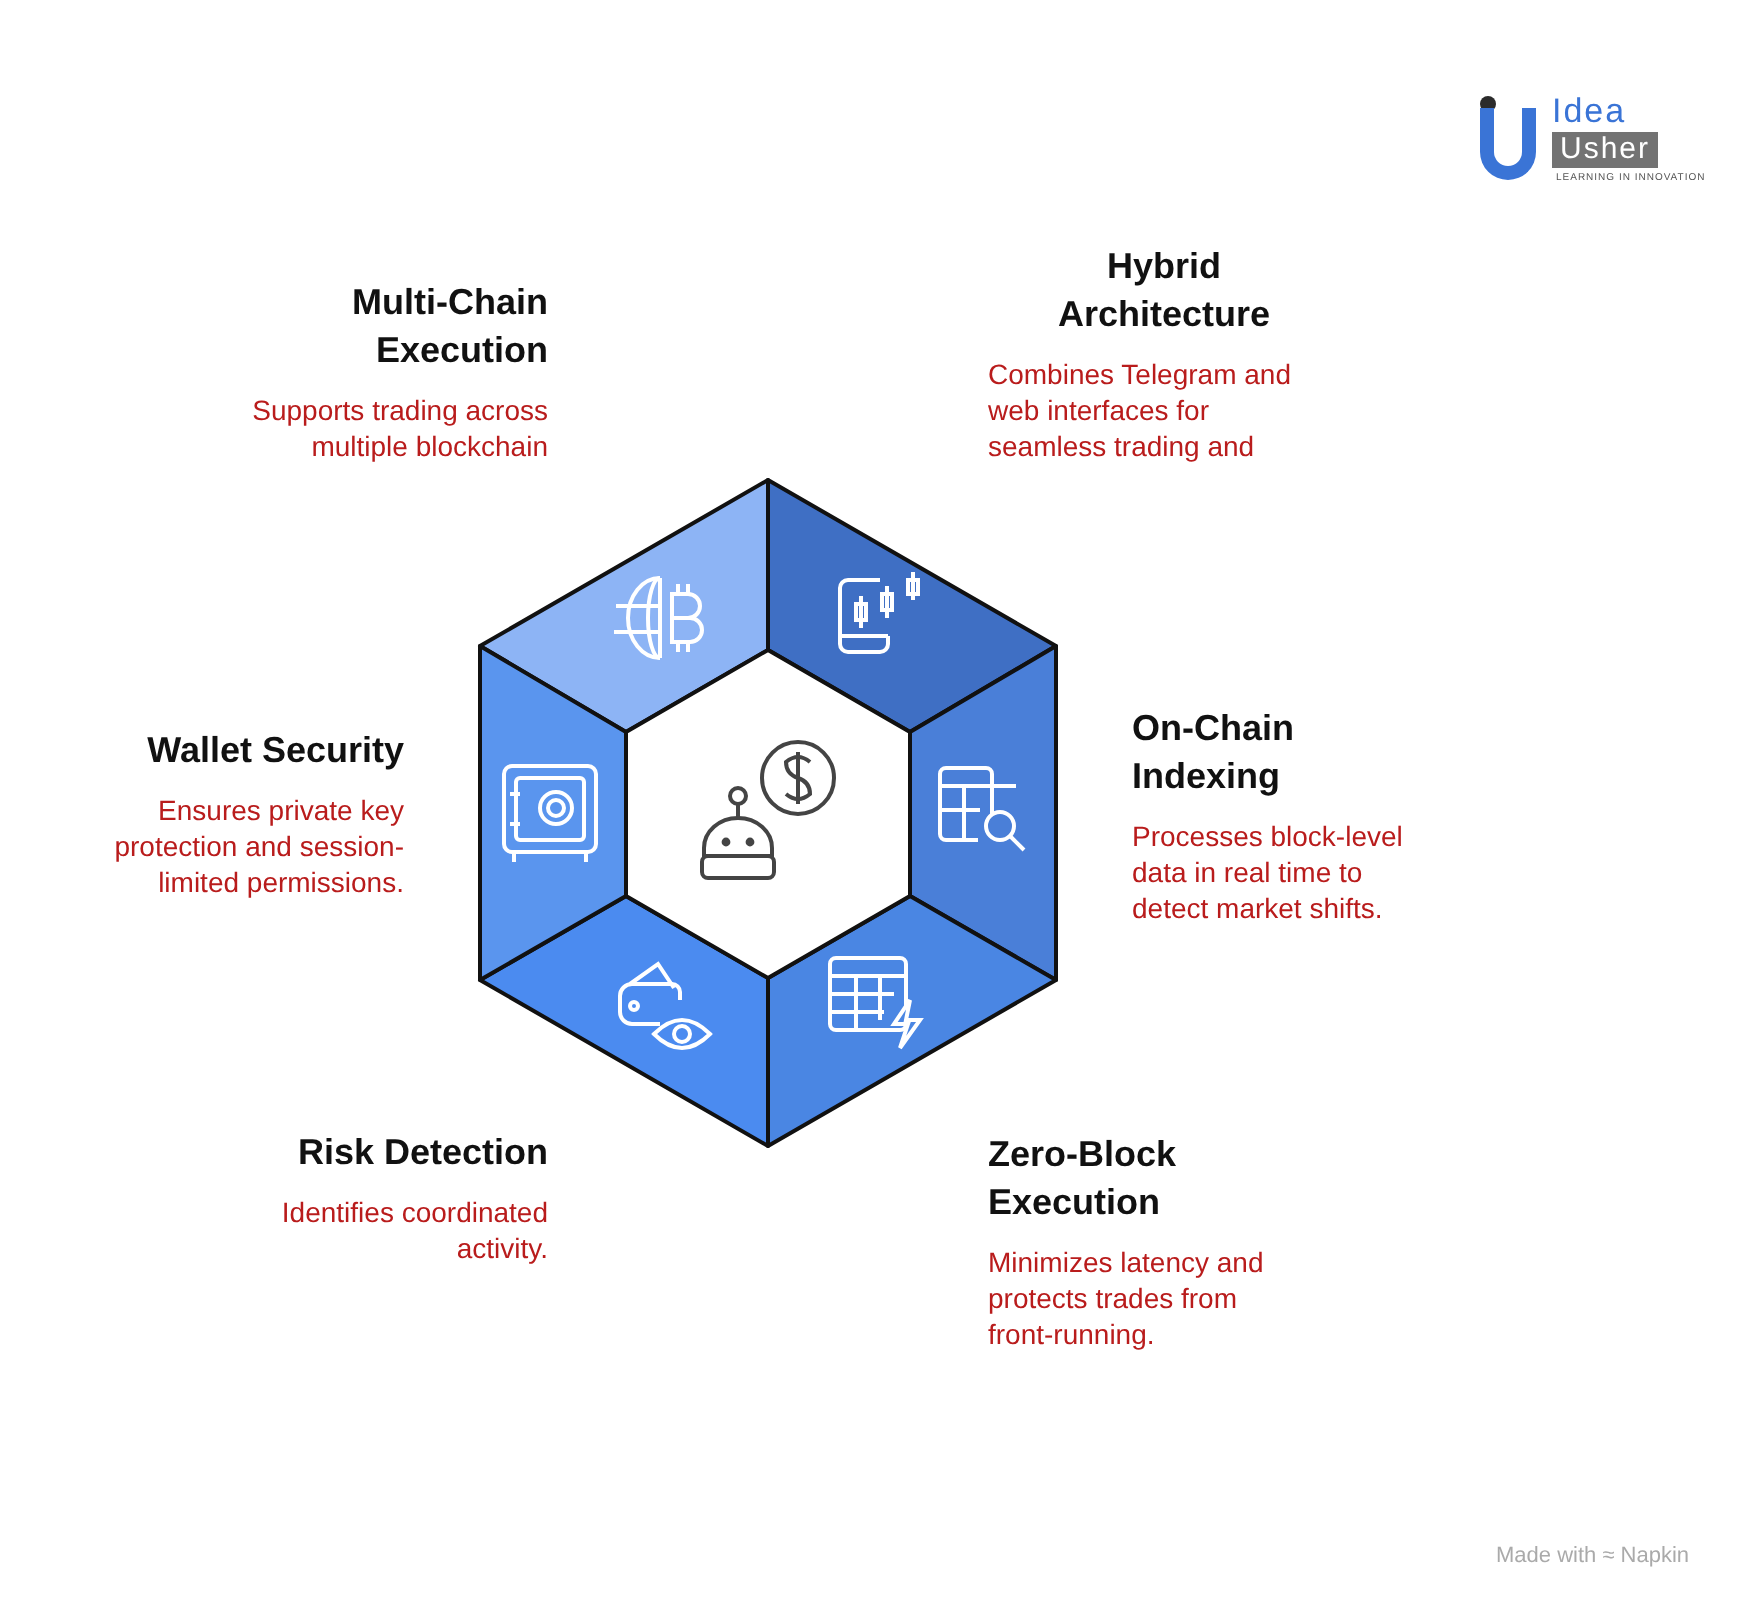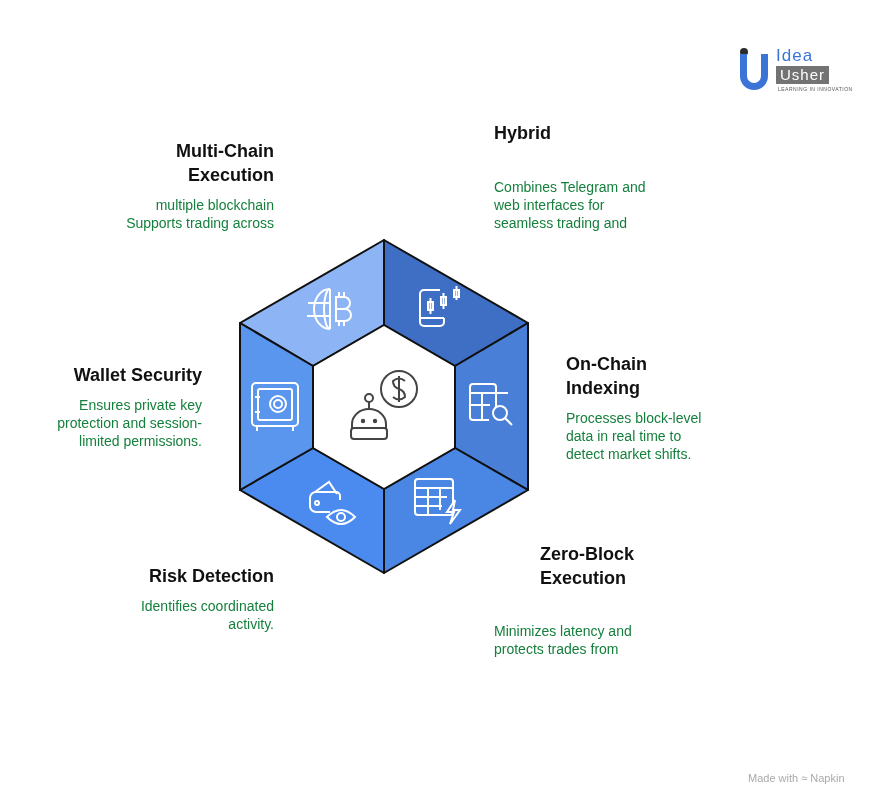--- a/index.html
+++ b/index.html
@@ -1,18 +1,18 @@
 <!DOCTYPE html>
 <html><head>
 <meta charset="utf-8">
 <style>
   html, body { margin:0; padding:0; background:#ffffff; }
   body { width:880px; height:806px; position:relative; overflow:hidden; font-family:"Liberation Sans", sans-serif; }
   .title { position:absolute; font-weight:bold; font-size:18px; line-height:24px; color:#111111; }
-  .desc { position:absolute; font-size:14px; line-height:18px; color:#15803d; }
+  .desc { position:absolute; font-size:14px; line-height:18px; color:#b91c1c; }
   .right { text-align:right; }
   #diagram { position:absolute; left:0; top:0; }
   .logo { position:absolute; left:738px; top:46px; width:120px; height:50px; }
   .logo .bigU { position:absolute; left:2px; top:8px; width:28px; height:36px; border:7px solid #3a74d6; border-top:none; border-radius:0 0 18px 18px; box-sizing:border-box; }
   .logo .dot { position:absolute; left:2px; top:2px; width:8px; height:8px; border-radius:50%; background:#2b2b2b; }
   .logo .idea { position:absolute; left:38px; top:0px; font-size:17px; color:#3a74d6; letter-spacing:1px; }
   .logo .usher { position:absolute; left:38px; top:20px; background:#737373; color:#ffffff; font-size:15px; padding:0 4px; line-height:18px; letter-spacing:1px; }
   .logo .tag { position:absolute; left:40px; top:40px; font-size:5px; color:#555; letter-spacing:0.5px; white-space:nowrap; }
   .footer { position:absolute; left:748px; top:772px; font-size:11px; color:#aaaaaa; }
 </style>
@@ -111,50 +111,52 @@
     <circle cx="363" cy="421" r="1.2" fill="#444"></circle>
       <circle cx="375" cy="421" r="1.2" fill="#444"></circle>
   </g>
 </svg>
 
 <div class="title right" style="left:100px; top:139px; width:174px;">
   <div>Multi-Chain</div>
     <div>Execution</div>
 </div>
 <div class="desc right" style="left:90px; top:196px; width:184px;">
-  <div>multiple blockchain</div>
-    <div>Supports trading across</div>
+  <div>Supports trading across</div>
+    <div>multiple blockchain</div>
 </div>
 
-<div class="title" style="left:494px; top:121px; width:200px;">
+<div class="title" style="left:482px; top:121px; width:200px;text-align:center;">
   <div>Hybrid</div>
+    <div>Architecture</div>
 </div>
 <div class="desc" style="left:494px; top:178px; width:200px;">
   <div>Combines Telegram and</div>
     <div>web interfaces for</div>
     <div>seamless trading and</div>
 </div>
 
 <div class="title" style="left:566px; top:352px; width:200px;">
   <div>On-Chain</div>
     <div>Indexing</div>
 </div>
 <div class="desc" style="left:566px; top:409px; width:200px;">
   <div>Processes block-level</div>
     <div>data in real time to</div>
     <div>detect market shifts.</div>
 </div>
 
-<div class="title" style="left:494px; top:542px; width:200px;margin-left:46px;">
+<div class="title" style="left:494px; top:565px; width:200px;">
   <div>Zero-Block</div>
     <div>Execution</div>
 </div>
 <div class="desc" style="left:494px; top:622px; width:200px;">
   <div>Minimizes latency and</div>
     <div>protects trades from</div>
+    <div>front-running.</div>
 </div>
 
 <div class="title right" style="left:74px; top:564px; width:200px;">
   <div>Risk Detection</div>
 </div>
 <div class="desc right" style="left:74px; top:597px; width:200px;">
   <div>Identifies coordinated</div>
     <div>activity.</div>
 </div>
 

